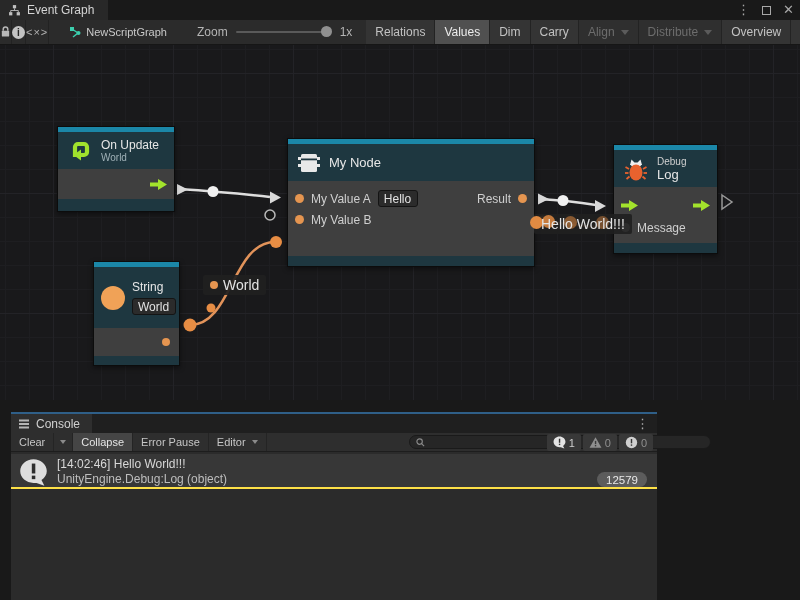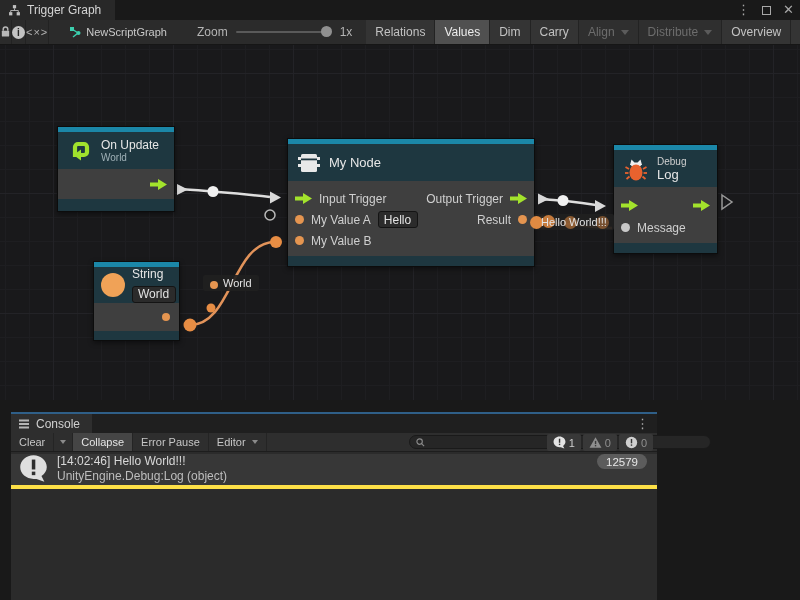--- a/index.html
+++ b/index.html
@@ -54,22 +54,22 @@
   .t2 { font-size:10px; color:#9fb0b6; }
   .nbody { background:#3f3f3f; position:relative; }
   .prow { display:flex; align-items:center; gap:7px; height:21px; padding:0 7px; font-size:12px; color:#cfcfcf; }
   .spacer { flex:1; }
   .dot { width:9px; height:9px; border-radius:50%; background:#e59550; flex:none; }
   .dot.gray { background:#c9c9c9; }
   .parrow { flex:none; display:block; }
   .vfield { background:#2b2b2b; border:1px solid #141414; border-radius:3px; color:#e2e2e2;
             font-size:12px; height:17px; padding:0 5px; font-family:"Liberation Sans",sans-serif; }
 
-  .flowchip { position:absolute; z-index:4; display:flex; align-items:flex-end; gap:5px;
-              background:rgba(32,32,32,0.92); padding:2px 7px; font-size:11px; color:#e3e3e3;
+  .flowchip { position:absolute; z-index:4; display:flex; align-items:center; gap:5px;
+              background:rgba(32,32,32,0.92); padding:2px 7px; font-size:14px; color:#e3e3e3;
               border-radius:2px; }
   .flowchip .dot { width:8px; height:8px; }
   .traildot { position:absolute; width:13px; height:13px; border-radius:50%; background:#e08a42; }
 
   
   #console { position:absolute; top:400px; left:11px; width:646px; height:200px; background:#2b2b2b;
              border-top:2px solid #2f5f88;margin-top:12px; }
   #ctabrow { height:19px; background:#1f1f1f; display:flex; align-items:center; position:relative; }
   .ctab { height:19px; display:flex; align-items:center; gap:6px; padding:0 12px 0 7px;
           background:#2e2e2e; color:#d0d0d0; font-size:12px; }
@@ -83,41 +83,41 @@
   .cbtn.withcaret .caret { margin-left:6px; }
   #csearch { position:absolute; left:398px; top:2px; width:302px; height:14px; background:#262626;
              border:1px solid #1a1a1a; border-radius:8px; display:flex; align-items:center; padding:0 6px; gap:4px; }
   #csearch input { flex:1; background:transparent; border:none; outline:none; color:#cccccc;
                    font-size:11px; font-family:"Liberation Sans",sans-serif; }
   #cbadges { position:absolute; right:4px; top:1px; height:17px; display:flex; gap:2px; }
   .badge { display:flex; align-items:center; gap:3px; background:#383838; padding:0 6px;
            font-size:11px; color:#cfcfcf; border-radius:2px; }
   .badge.dimmed { color:#8f8f8f; }
   #clog { position:absolute; top:40px; left:0; right:0; bottom:0; background:#2b2b2b; }
-  .logrow { height:35px; background:#373737; border-bottom:4px solid #fde047; display:flex;
-            align-items:flex-start; padding:0 10px 0 8px; gap:9px; }
+  .logrow { height:35px; background:#373737; border-bottom:2px solid #fde047; display:flex;
+            align-items:flex-end; padding:0 10px 0 8px; gap:9px; }
   .logtext { flex:1; line-height:15px; font-size:12px; }
   .logline1 { color:#d8d8d8; }
   .logline2 { color:#bdbdbd; }
   .countpill { background:#5c5c5c; color:#e8e8e8; font-size:11.5px; border-radius:9px; padding:1.5px 9px; }
 </style>
 </head>
 <body>
 
 <div id="app">
 
   <div id="titlebar">
     <div class="wtab">
       <svg width="13" height="13" viewBox="0 0 24 24">
         <rect x="9" y="2" width="6" height="6" fill="#c0c0c0"></rect>
         <rect x="2" y="15" width="6" height="6" fill="#c0c0c0"></rect>
         <rect x="16" y="15" width="6" height="6" fill="#c0c0c0"></rect>
         <path d="M12 8 V12 M5 15 V12 H19 V15" stroke="#c0c0c0" stroke-width="1.6" fill="none"></path>
       </svg>
-      <span>Trigger Graph</span>
+      <span>Event Graph</span>
     </div>
     <div class="wincontrols">
       <span class="glyph">⋮</span>
       <span class="maxbox"></span>
       <span class="glyph">✕</span>
     </div>
   </div>
 
   <div id="toolbar">
     <div class="tseg" style="width:22px">
@@ -232,49 +232,38 @@
           <rect x="4" y="6.5" width="16" height="1.8" fill="#1e3740"></rect>
           <rect x="1" y="5" width="3" height="3" fill="#e8e8e8"></rect>
           <rect x="1" y="12" width="3" height="3" fill="#e8e8e8"></rect>
           <rect x="20" y="5" width="3" height="3" fill="#e8e8e8"></rect>
           <rect x="20" y="12" width="3" height="3" fill="#e8e8e8"></rect>
         </svg>
         <div class="t1b">My Node</div>
       </div>
       <div class="nbody" style="height:75px; padding-top:7px;">
         <div class="prow">
-          <svg class="parrow" width="17" height="11" viewBox="0 0 17 11">
-              <path d="M0 3.5 H8 V0 L17 5.5 L8 11 V7.5 H0 Z" fill="#a3e32c"></path>
-            </svg>
-          <span>Input Trigger</span>
-          <span class="spacer"></span>
-          <span>Output Trigger</span>
-          <svg class="parrow" width="17" height="11" viewBox="0 0 17 11">
-              <path d="M0 3.5 H8 V0 L17 5.5 L8 11 V7.5 H0 Z" fill="#a3e32c"></path>
-            </svg>
-        </div>
-        <div class="prow">
           <span class="dot"></span>
           <span>My Value A</span>
           <input class="vfield" style="width: 40px;" value="Hello">
           <span class="spacer"></span>
           <span>Result</span>
           <span class="dot"></span>
         </div>
         <div class="prow">
           <span class="dot"></span>
           <span>My Value B</span>
         </div>
       </div>
       <div class="nfoot" style="height:10px;"></div>
     </div>
 
     <div class="node" style="left:93px; top:216px; width:87px;">
       <div class="nstrip"></div>
-      <div class="nhead" style="height:36px; gap:7px; padding:0 7px;">
+      <div class="nhead" style="height:61px; gap:7px; padding:0 7px;">
         <span style="width:24px;height:24px;border-radius:50%;background:#f0a257;flex:none;"></span>
         <div>
           <div class="t1" style="margin-bottom:3px;">String</div>
           <input class="vfield" style="width: 44px;" value="World">
         </div>
       </div>
       <div class="nbody" style="height:28px;">
         <div class="prow" style="height:28px; padding-right:9px;">
           <span class="spacer"></span>
           <span class="dot" style="width:8px;height:8px;"></span>

